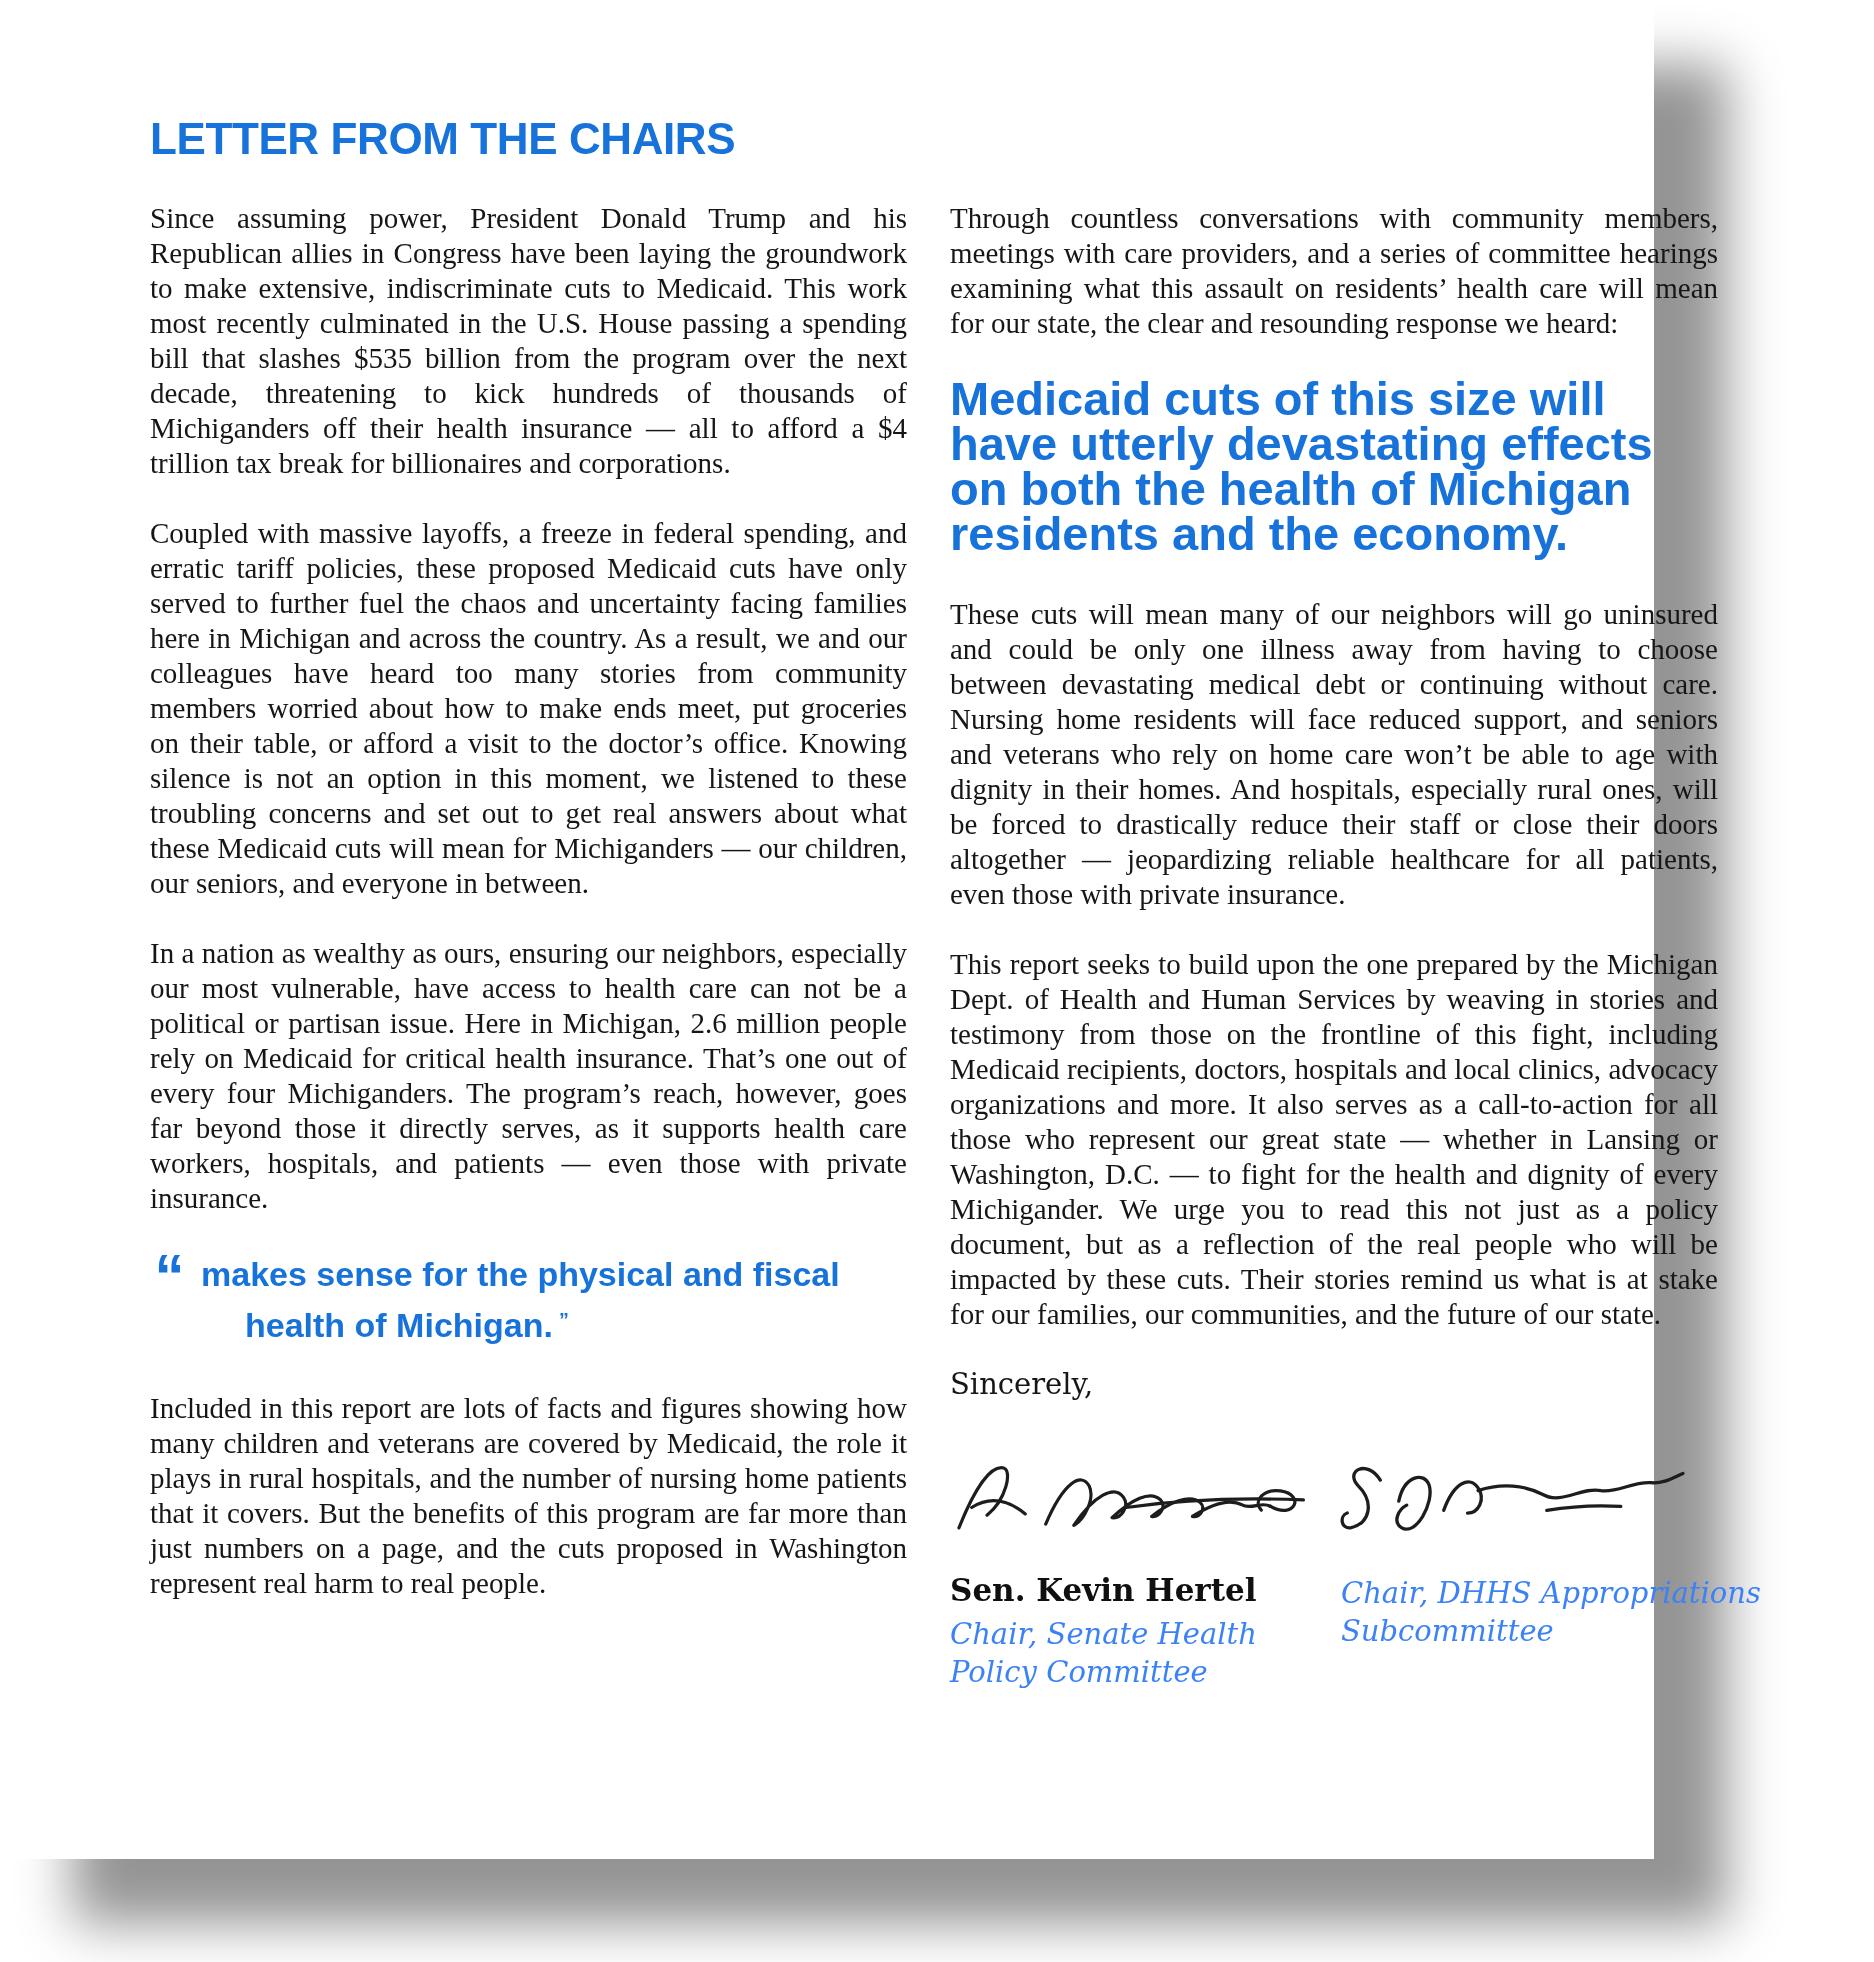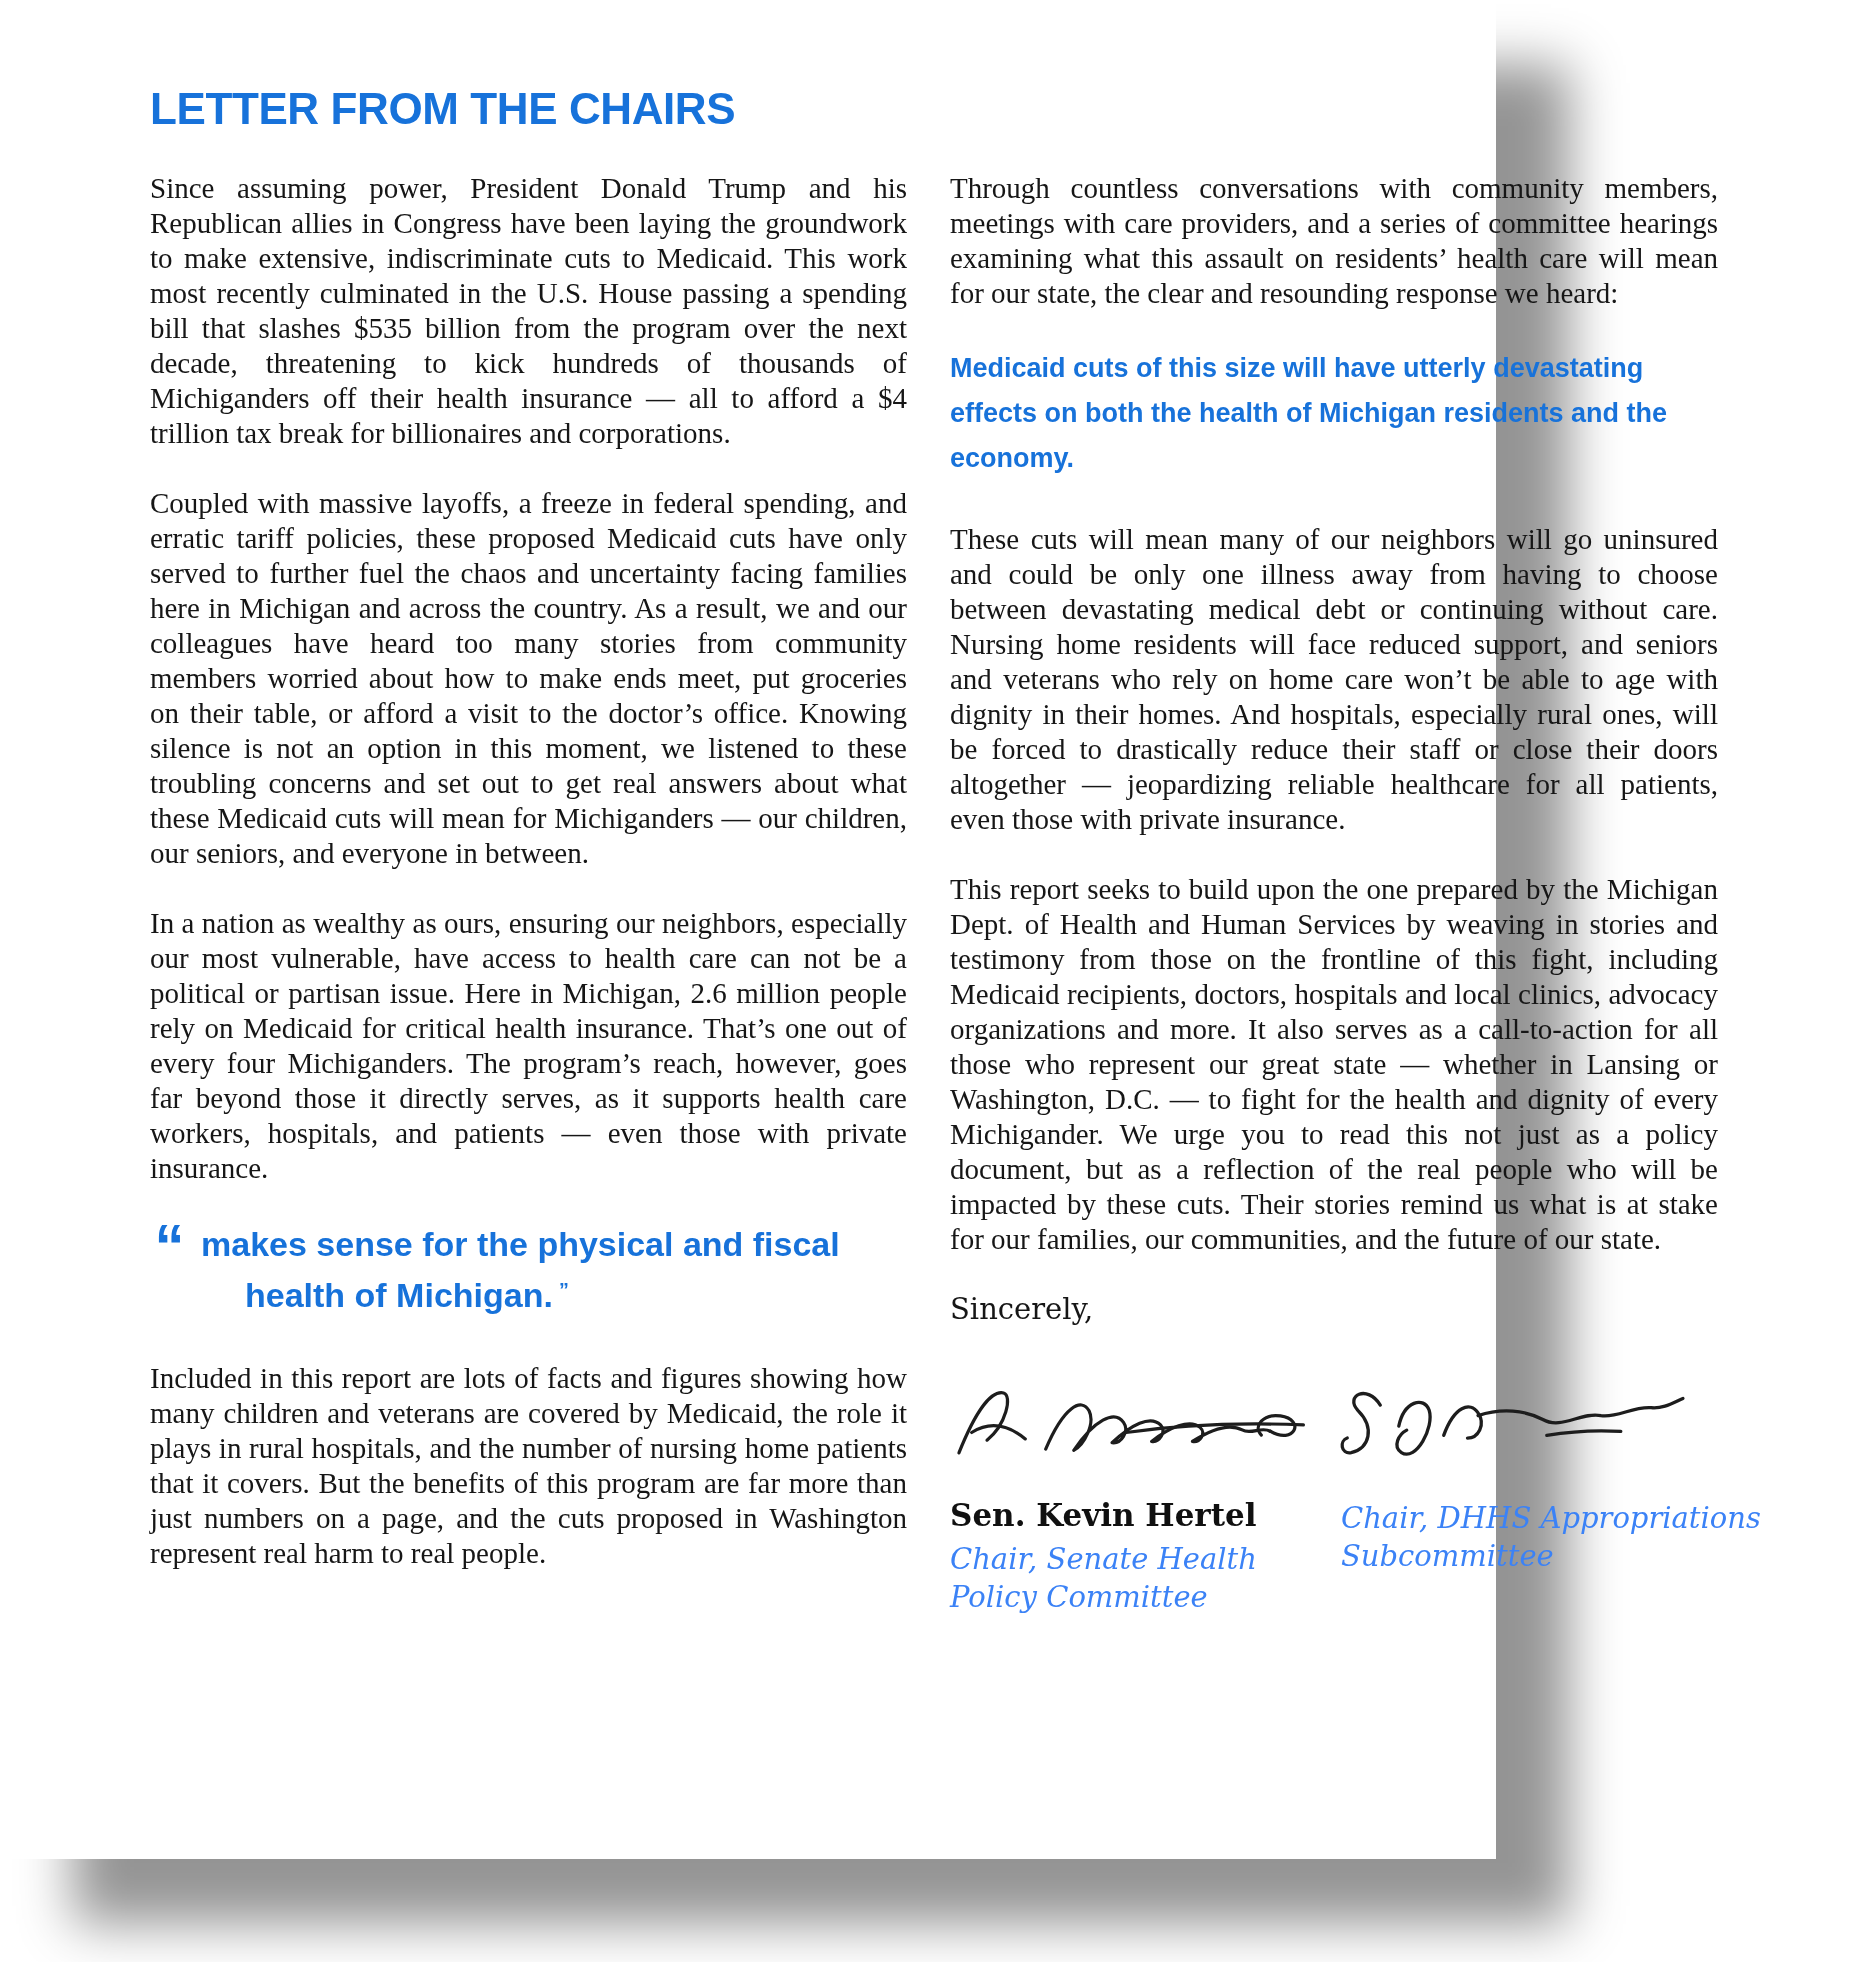--- a/index.html
+++ b/index.html
@@ -1,25 +1,25 @@
 <!DOCTYPE html>
 <html style="--blue: #1772DA;font-size:12.3px"><head>
 <meta charset="utf-8">
 <style>
   :root{ --blue:#1772DA; --ink:#161616; }
   html,body{ margin:0; padding:0; background:#ffffff; }
   body{ width:1875px; height:1963px; position:relative; overflow:hidden; }
 
   .page{
     position:absolute; left:0; top:0;
-    width:1496px; height:1859px;
+    width:1654px; height:1859px;
     background:#ffffff;
     box-shadow: 73px 65px 50px rgba(0,0,0,0.42);
     box-sizing:border-box;
-    padding:84px 54px 0 150px;
+    padding:114px 54px 0 150px;
   }
 
   .page-title{
     font-family:"Liberation Sans", sans-serif;
     font-weight:bold;
     font-size:44px;
     letter-spacing:-0.4px;
     color:var(--blue);
     margin:0 0 37px 0;
   }
@@ -62,21 +62,21 @@
   }
   .pull-quote .closeq{
     font-size:0.58em;
     vertical-align:0.52em;
     margin-left:6.1px;
   }
 
   .highlight{
     font-family:"Liberation Sans", sans-serif;
     font-weight:bold;
-    font-size:27px; line-height:45px;
+    font-size:47px; line-height:45px;
     color:var(--blue);
     margin:1px 0 41px 0;
   }
 
   .sign-off{
     font-family:"DejaVu Serif", serif;
     font-size:29px; line-height:35px;
     color:var(--ink);
     margin:1.5px 0 0 0;
   }

